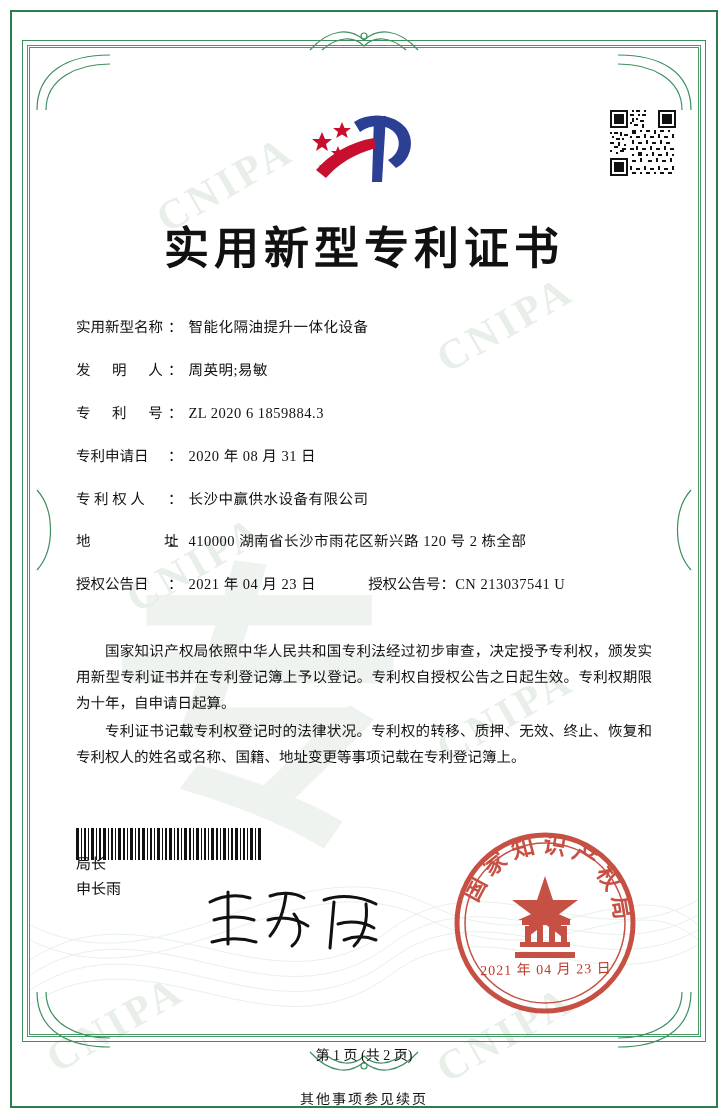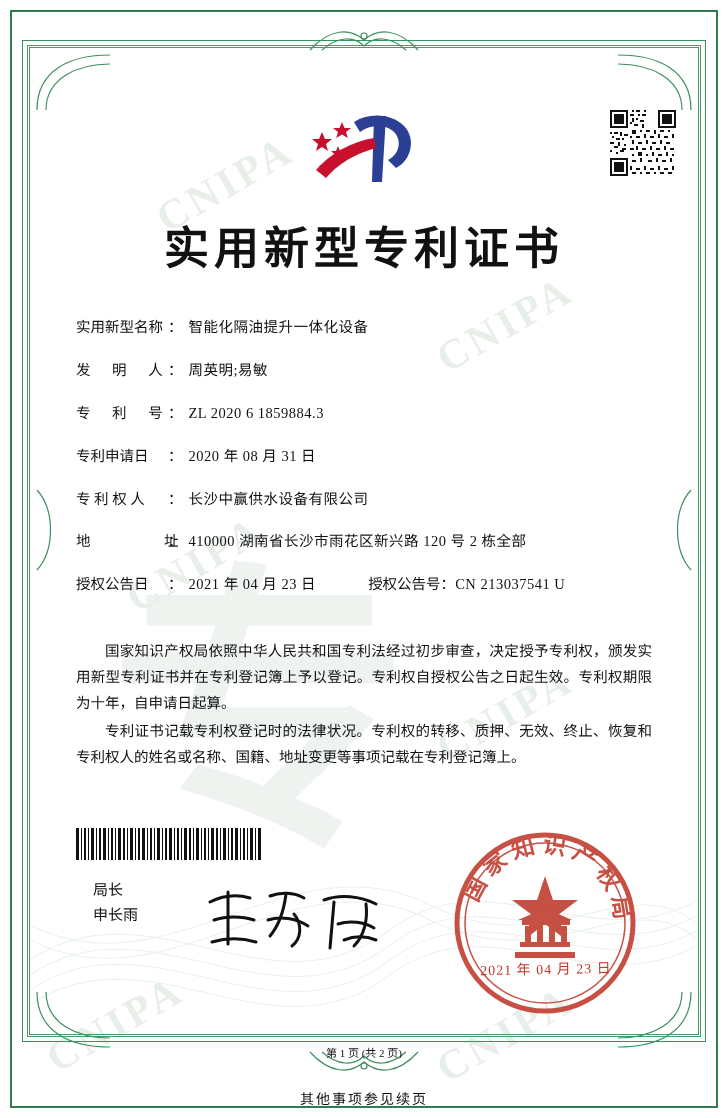--- a/index.html
+++ b/index.html
@@ -178,25 +178,24 @@
     left: 76px;
     top: 828px;
     width: 188px;
     height: 32px;
   }
 
   
   .sig-label {
     position: absolute;
     left: 76px;
-    top: 878px;
+    top: 852px;
     font-size: 15px;
     line-height: 25px;
     color: #111;
-    margin-left: 17px;
   }
   .signature {
     position: absolute;
     left: 198px;
     top: 880px;
     width: 200px;
     height: 80px;
   }
 
   
@@ -218,21 +217,21 @@
     letter-spacing: 1px;
     transform: rotate(-1deg);
   }
 
   
   .page-no {
     position: absolute;
     left: 0; right: 0;
     top: 1044px;
     text-align: center;
-    font-size: 11px;
+    font-size: 14px;
     color: #111;
   }
   .footer-note {
     position: absolute;
     left: 0; right: 0;
     top: 1088px;
     text-align: center;
     font-size: 14px;
     letter-spacing: 2px;
     color: #111;

